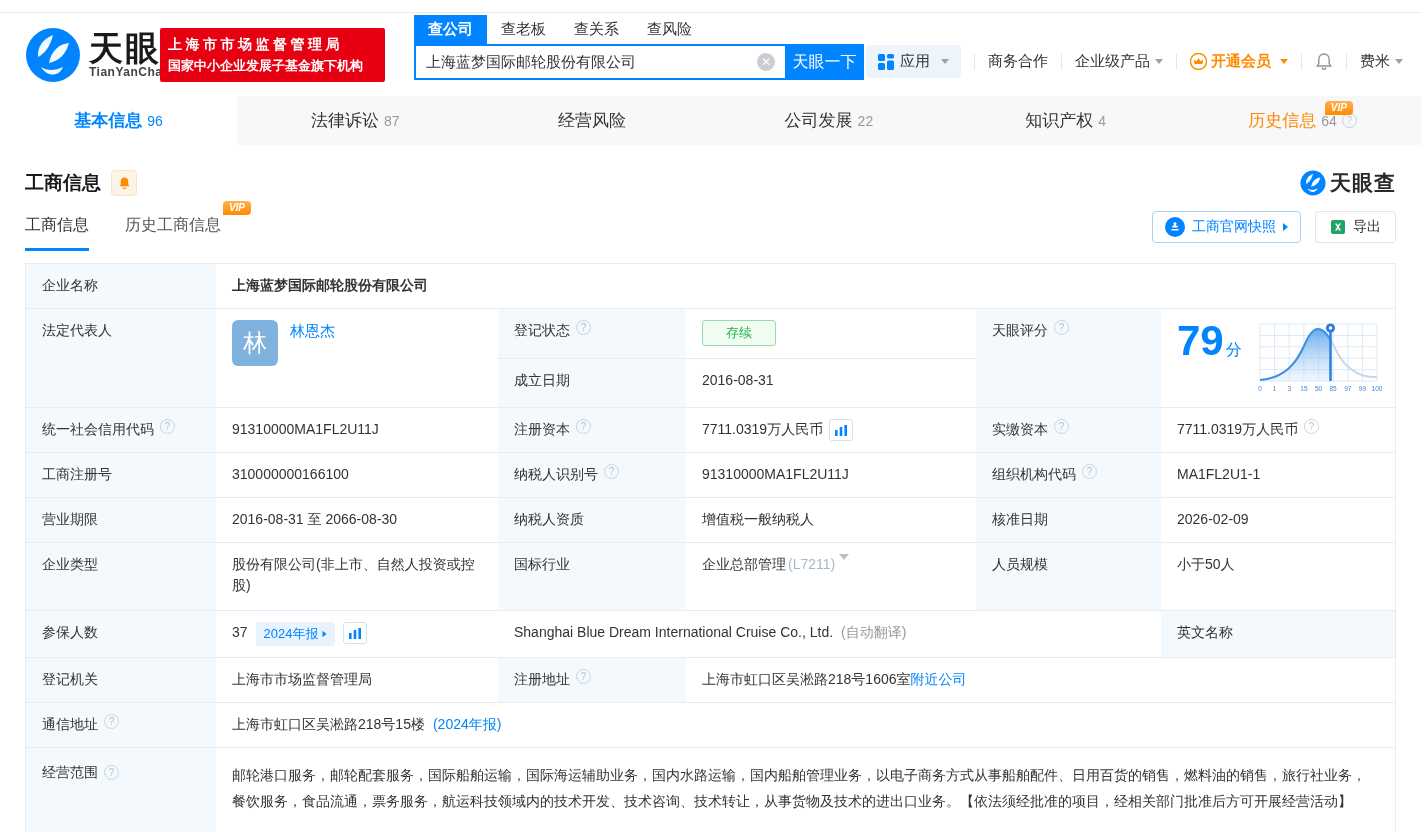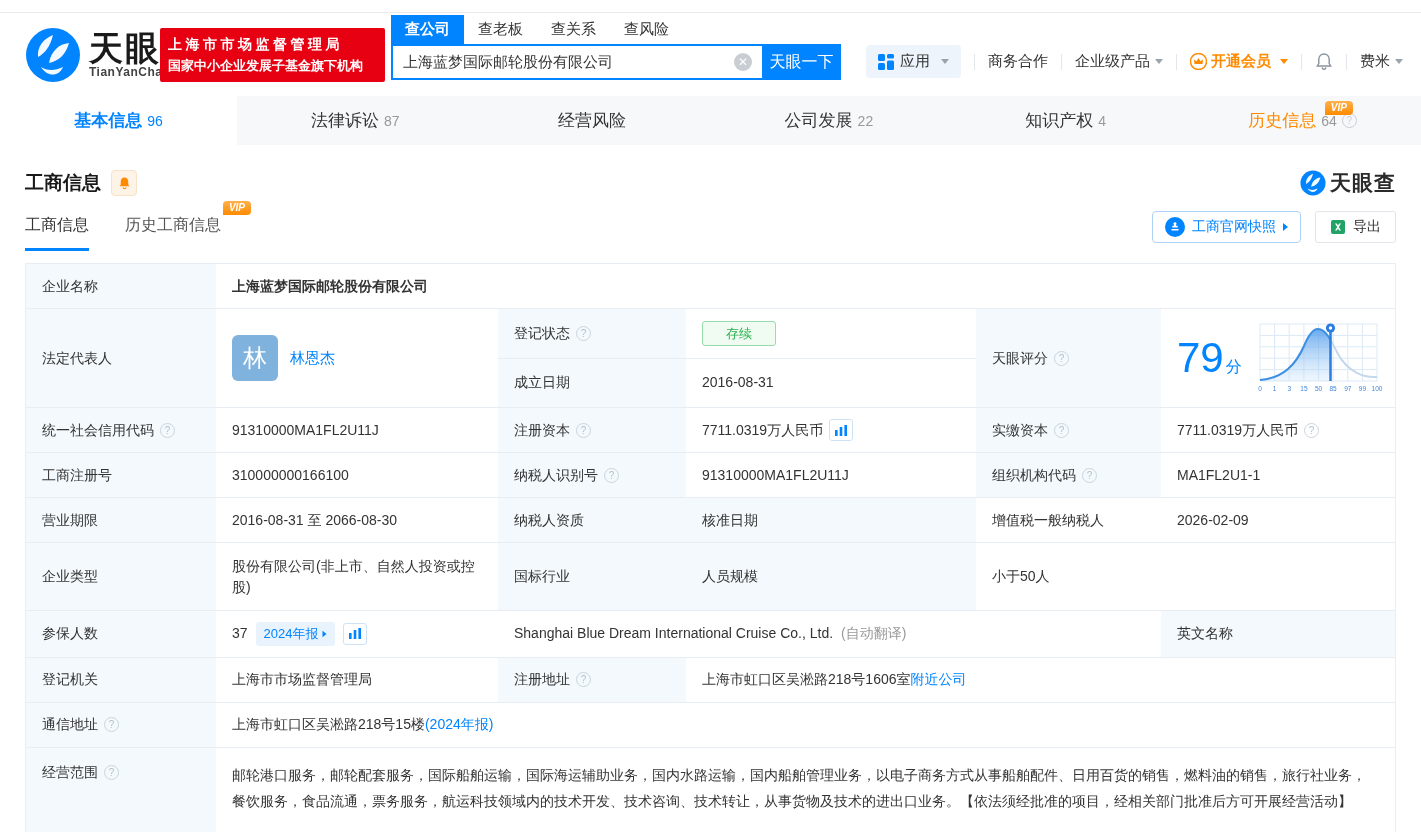--- a/index.html
+++ b/index.html
@@ -8,21 +8,21 @@
 
   
   .header { position:relative; height:82px; }
   .logo { position:absolute; left:25px; top:14px; display:flex; align-items:center; gap:8px; }
   .logo-icon { width:56px; height:56px; }
   .logo-txt .cn { font-size:34px; font-weight:bold; color:#1a1a1a; letter-spacing:2px; line-height:34px; }
   .logo-txt .en { font-size:12px; color:#444; font-weight:bold; letter-spacing:.5px; }
   .slogan { position:absolute; left:160px; top:15px; width:225px; height:54px; background:#e60012; color:#fff; border-radius:2px; display:flex; flex-direction:column; justify-content:center; padding:4px 8px; }
   .slogan .l1 { font-size:14px; font-weight:bold; letter-spacing:3.5px; white-space:nowrap; }
   .slogan .l2 { font-size:13px; font-weight:bold; white-space:nowrap; margin-top:3px; }
-  .search-wrap { position:absolute; left:391px; top:2px; }
+  .search-wrap { position:absolute; left:414px; top:2px; }
   .search-tabs { display:flex; gap:0; }
   .search-tab { font-size:15px; color:#333; padding:5px 14px; cursor:pointer; }
   .search-tab.active { background:#0084ff; color:#fff; font-weight:bold; }
   .search-row { display:flex; margin-top:0; }
   .search-input-box { width:371px; height:36px; border:2px solid #0084ff; border-right:none; display:flex; align-items:center; background:#fff; }
   .search-input { flex:1; border:none; outline:none; font-size:15px; color:#333; padding:0 10px; font-family:inherit; }
   .clear-ic { width:18px; height:18px; border-radius:50%; background:#c9ced4; color:#fff; font-size:12px; line-height:18px; text-align:center; margin-right:10px; cursor:pointer; }
   .search-btn { width:79px; height:36px; background:#0084ff; color:#fff; font-size:16px; border:none; cursor:pointer; font-family:inherit; }
   .hnav { position:absolute; right:18px; top:32px; display:flex; align-items:center; font-size:15px; color:#333; }
   .hnav .sep { width:1px; height:16px; background:#e3e6ea; margin:0 13px; }
@@ -58,34 +58,34 @@
   .actions { display:flex; gap:14px; padding-bottom:8px; }
   .btn-snap { display:flex; align-items:center; gap:7px; height:32px; padding:0 12px; border:1px solid #aed2f5; border-radius:4px; background:#fff; color:#0084ff; font-size:14px; cursor:pointer; font-family:inherit; }
   .snap-circ { width:20px; height:20px; border-radius:50%; background:#0084ff; display:flex; align-items:center; justify-content:center; }
   .rcaret { display:inline-block; width:0; height:0; border-top:4px solid transparent; border-bottom:4px solid transparent; border-left:5px solid #0084ff; }
   .btn-export { display:flex; align-items:center; gap:7px; height:32px; padding:0 14px; border:1px solid #e2e5e9; border-radius:3px; background:#fff; color:#333; font-size:14px; cursor:pointer; font-family:inherit; }
 
   
   .biztable { margin:12px 25px 0; border:1px solid #e8edf3; }
   .t-row { display:grid; grid-template-columns:190px 282px 188px 290px 185px 1fr; border-top:1px solid #e8edf3; }
   .t-row:first-child { border-top:none; }
-  .cell { padding:11px 16px; font-size:14px; color:#333; display:flex; align-items:center; gap:6px; min-height:44px; line-height:1.5; }
+  .cell { padding:11px 16px; font-size:14px; color:#333; display:flex; align-items:flex-start; gap:6px; min-height:44px; line-height:1.5; }
   .cell.label { background:#f3f9fc; }
   .span5 { grid-column:span 5; }
   .span3 { grid-column:span 3; }
   .help { width:15px; height:15px; min-width:15px; border:1px solid #ccd6de; border-radius:50%; color:#b4c2cd; font-size:10px; line-height:13px; text-align:center; cursor:pointer; }
   .link { color:#0084ff; cursor:pointer; text-decoration:none; }
   .gray { color:#999; }
   .t-row2 { display:grid; grid-template-columns:190px 282px 478px 185px 1fr; border-top:1px solid #e8edf3; }
   .mid2 { display:flex; flex-direction:column; }
   .mid-sub { flex:1; display:grid; grid-template-columns:188px 1fr; }
   .mid-sub:first-child { border-bottom:1px solid #e8edf3; }
   .avatar { width:46px; height:46px; background:#7fb2dc; color:#fff; border-radius:6px; font-size:24px; display:flex; align-items:center; justify-content:center; cursor:pointer; }
   .status-badge { background:#f0fbf2; border:1px solid #97dcab; color:#2bb350; font-size:13px; padding:2px 23px; border-radius:3px; }
-  .score-num { font-size:42px; font-weight:normal; color:#0084ff; line-height:1; }
+  .score-num { font-size:42px; font-weight:bold; color:#0084ff; line-height:1; }
   .score-unit { font-size:16px; color:#0084ff; margin-left:2px; }
   .capbtn { width:24px; height:22px; border:1px solid #cfe3f6; border-radius:3px; background:#fff; display:flex; align-items:center; justify-content:center; cursor:pointer; }
   .annual-badge { background:#e8f3fe; color:#0084ff; font-size:13px; padding:2px 8px; border-radius:3px; display:inline-flex; align-items:center; gap:3px; cursor:pointer; }
   .annual-badge .rcaret { border-left-color:#0084ff; transform:scale(.8); }
   .ind-code { color:#a7b8c6; }
   .dcaret { display:inline-block; width:0; height:0; border-left:5px solid transparent; border-right:5px solid transparent; border-top:6px solid #b6c3ce; margin-left:2px; cursor:pointer; }
   .scope-cell { align-items:flex-start; padding-top:14px; }
 </style>
 </head>
 <body>
@@ -408,41 +408,46 @@
   <div class="t-row">
     <div class="cell label">
         <span>营业期限</span>
       </div>
     <div class="cell">
         <span>2016-08-31 至 2066-08-30</span>
       </div>
     <div class="cell label">
         <span>纳税人资质</span>
       </div>
+    <div class="cell">
+        <span>增值税一般纳税人</span>
+      </div>
     <div class="cell label">
         <span>核准日期</span>
       </div>
     <div class="cell">
-        <span>增值税一般纳税人</span>
-      </div>
-    <div class="cell">
         <span>2026-02-09</span>
       </div>
   </div>
 
   <div class="t-row" style="min-height:68px;">
     <div class="cell label">
         <span>企业类型</span>
       </div>
     <div class="cell">
         <span>股份有限公司(非上市、自然人投资或控股)</span>
       </div>
     <div class="cell label">
         <span>国标行业</span>
       </div>
+    <div class="cell" style="gap:2px;">
+      <span>企业总部管理</span>
+      <span class="ind-code">(L7211)</span>
+      <span class="dcaret"></span>
+    </div>
     <div class="cell label">
         <span>人员规模</span>
       </div>
     <div class="cell">
         <span>小于50人</span>
       </div>
   </div>
 
   <div class="t-row">
     <div class="cell label">
@@ -486,21 +491,21 @@
       <span>上海市虹口区吴淞路218号1606室</span>
       <a class="link">附近公司</a>
     </div>
   </div>
 
   <div class="t-row">
     <div class="cell label">
         <span>通信地址</span>
         <span class="help">?</span>
       </div>
-    <div class="cell span5" style="gap:0;">
+    <div class="cell span5" style="gap:8px;">
       <span>上海市虹口区吴淞路218号15楼</span>
       <a class="link">(2024年报)</a>
     </div>
   </div>
 
   <div class="t-row" style="min-height:94px;">
     <div class="cell label scope-cell">
         <span>经营范围</span>
         <span class="help" style="margin-top:3px;">?</span>
       </div>

